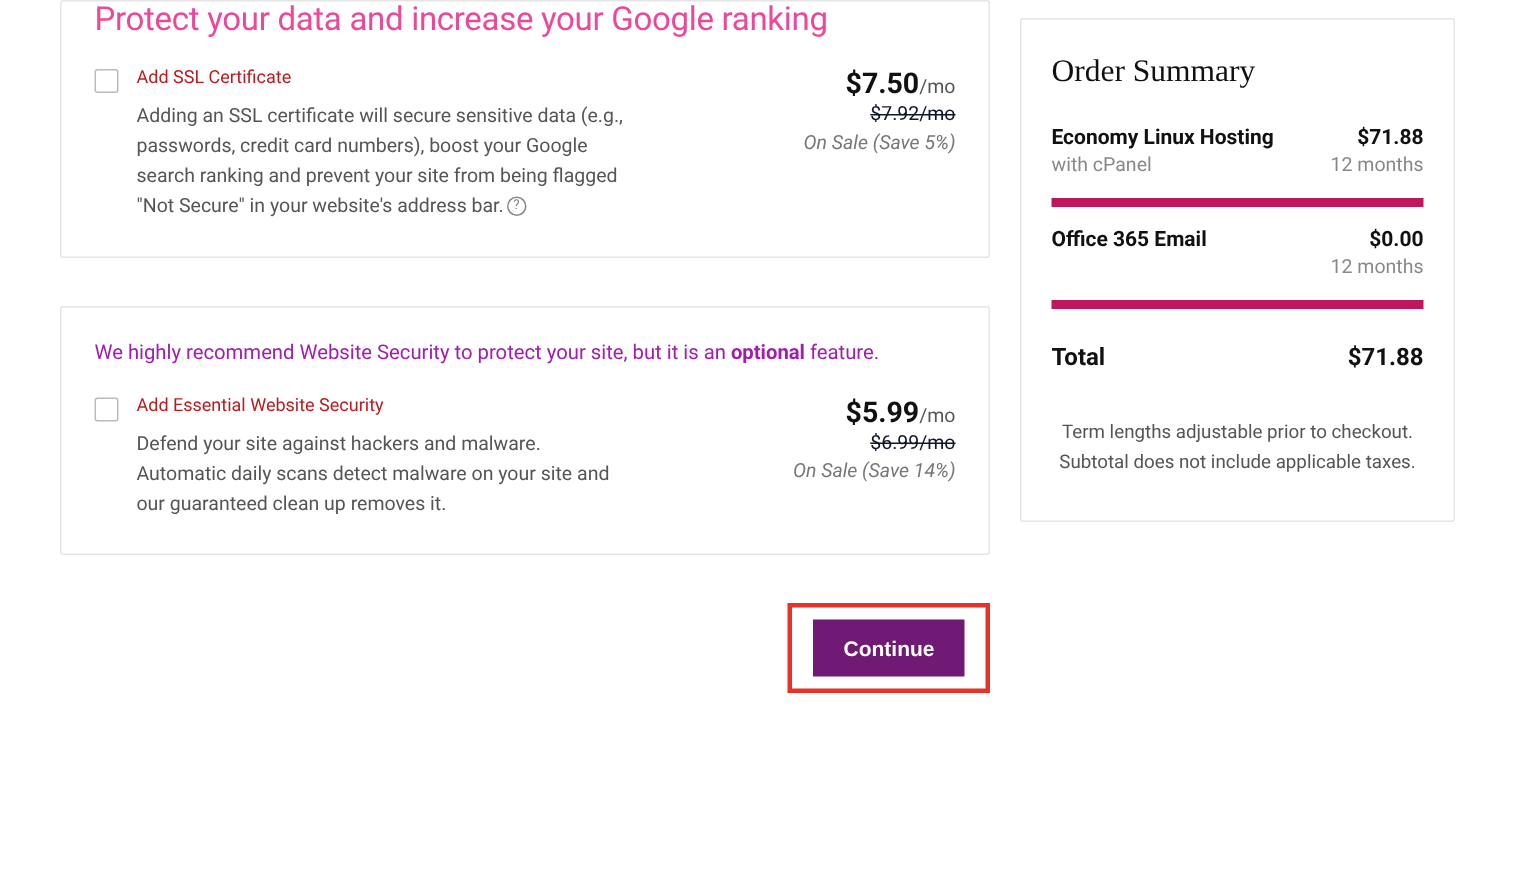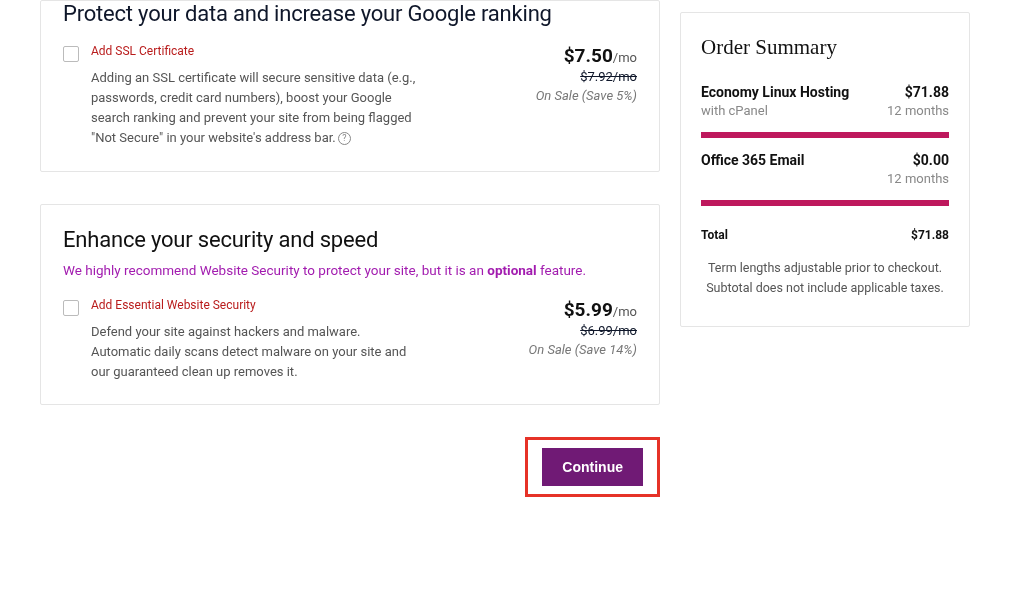--- a/index.html
+++ b/index.html
@@ -40,21 +40,21 @@
     .section-heading {
       font-size: 22px;
       font-weight: 400;
       color: #111;
       margin-bottom: 10px;
       letter-spacing: -0.2px;
     }
     .section-heading-first {
       font-size: 22px;
       font-weight: 400;
-      color: #0f172a;
+      color: #ec4899;
       margin-bottom: 18px;
       letter-spacing: -0.2px;
     }
     .subtext {
       font-size: 13.5px;
       color: #a21caf;
       margin-bottom: 20px;
     }
     .bold {
       font-weight: 700;
@@ -165,24 +165,24 @@
     .summary-sub {
       display: flex;
       justify-content: space-between;
       font-size: 13px;
       color: #888;
       margin-top: 3px;
     }
     .summary-total-row {
       display: flex;
       justify-content: space-between;
-      font-size: 12px;
+      font-size: 16px;
       font-weight: 700;
       margin-top: 22px;
-      margin-bottom: 16px;
+      margin-bottom: 32px;
     }
     .summary-disclaimer {
       font-size: 12.5px;
       color: #555;
       text-align: center;
       line-height: 1.6;
     }
     
     .continue-wrap {
       text-align: right;
@@ -227,21 +227,20 @@
           <div>
             <span class="price-main">$7.50</span><span class="price-unit">/mo</span>
           </div>
           <div class="price-original">$7.92/mo</div>
           <div class="price-sale">On Sale (Save 5%)</div>
         </div>
       </div>
     </div>
 
     <div class="panel panel-second">
-      <h2 class="section-heading">Enhance your security and speed</h2>
       <p class="subtext">
         <span>We highly recommend Website Security to protect your site, but it is an </span><span class="bold">optional</span><span> feature.</span>
       </p>
       <div class="addon-row">
         <div class="checkbox"></div>
         <div class="addon-body">
           <div class="addon-title">Add Essential Website Security</div>
           <div class="addon-desc">Defend your site against hackers and malware. Automatic daily scans detect malware on your site and our guaranteed clean up removes it.</div>
         </div>
         <div class="price-block">

